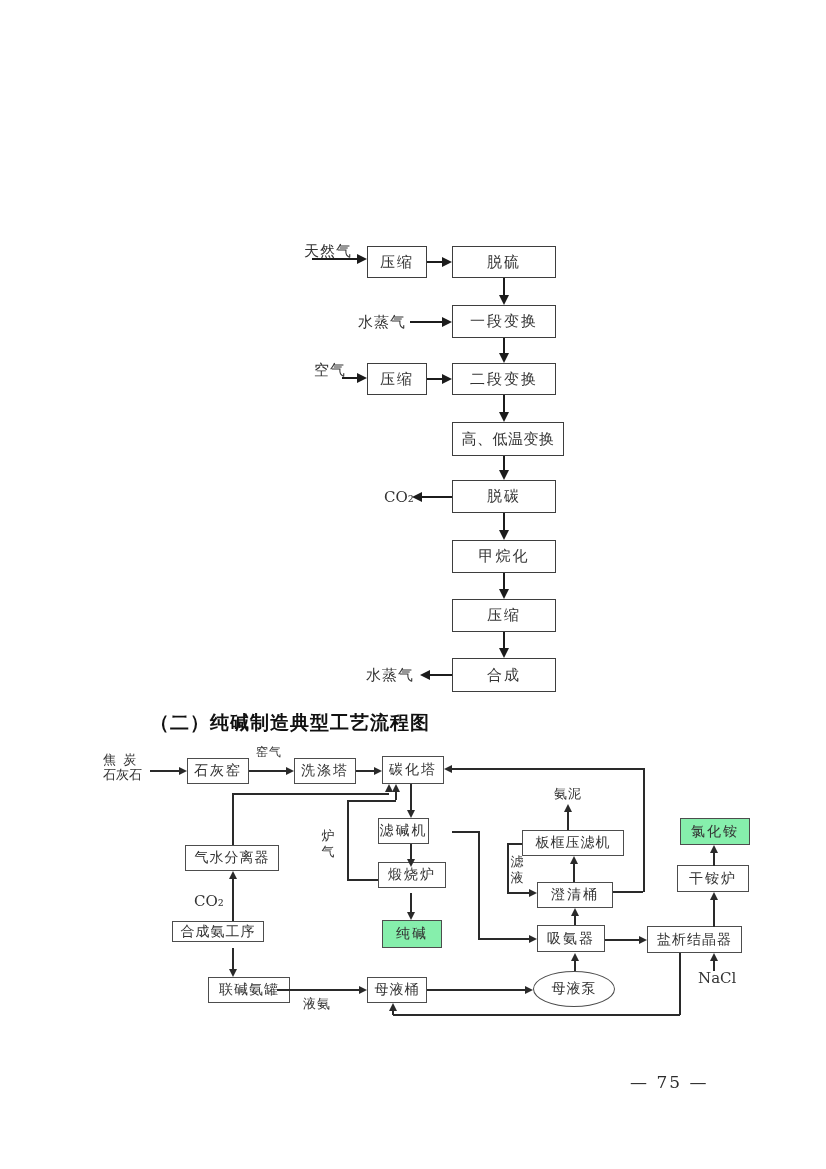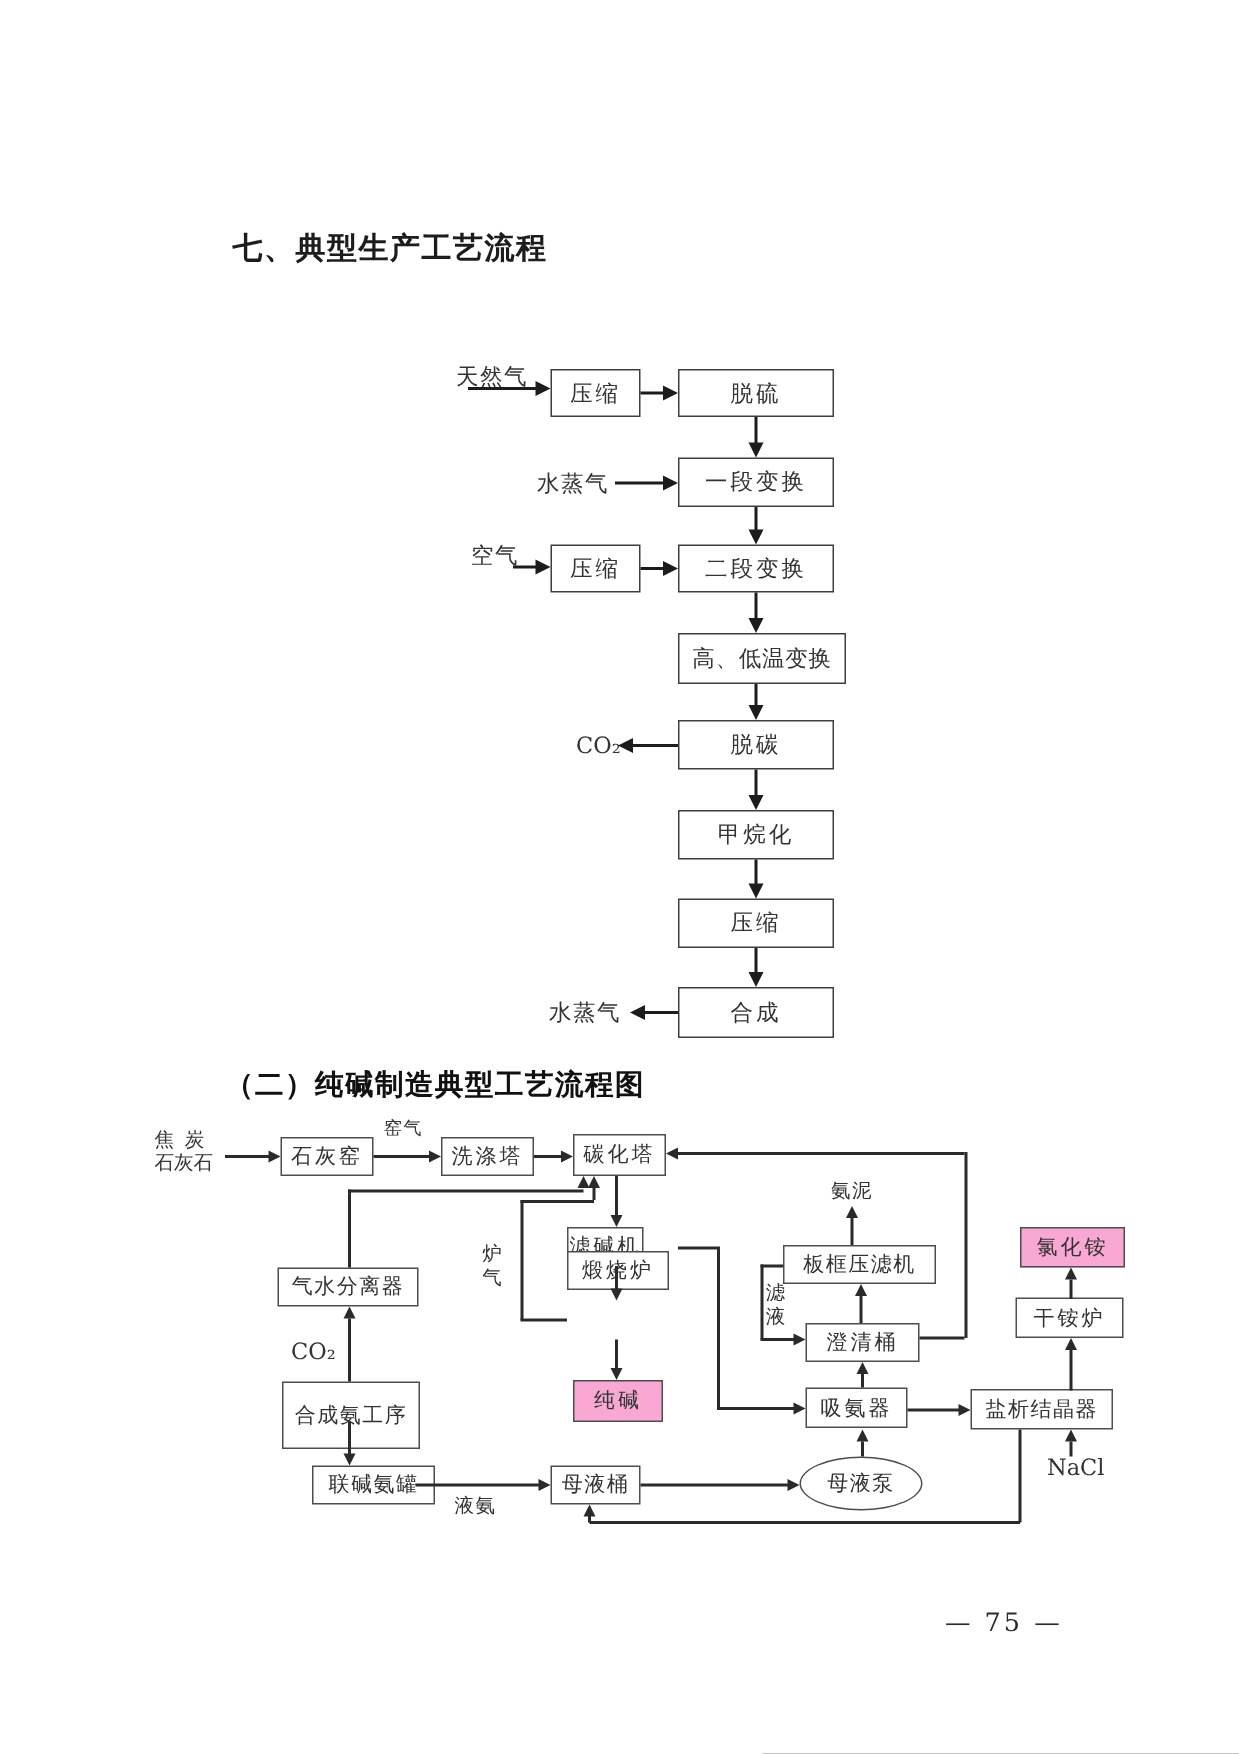--- a/index.html
+++ b/index.html
@@ -17,37 +17,36 @@
   .box{
     position:absolute;
     border:1.5px solid #4d4d4d;
     background:#fff;
     display:flex;align-items:center;justify-content:center;
     box-sizing:border-box;
     color:#333;
   }
   .d1box{font-size:15px;letter-spacing:2px;border-color:#3e3e3e;}
   .d2box{font-size:14px;letter-spacing:2px;}
-  .graybox{background:#f9a8d4;}
+  .graybox{background:#86efac;}
   .ellipse{border-radius:50%;}
   .slabel{position:absolute;font-size:13px;color:#333;letter-spacing:1px;white-space:pre;}
   .slabel15{font-size:15px;}
   .vlabel{position:absolute;width:16px;font-size:13px;line-height:16px;color:#333;text-align:center;word-break:break-all;white-space:normal;}
   .serif{font-family:"DejaVu Serif","Liberation Serif",serif;letter-spacing:0;}
   .ln{position:absolute;}
   .ah{position:absolute;width:0;height:0;}
   .footer{position:absolute;font-family:"DejaVu Serif","Liberation Serif",serif;font-size:17px;color:#2b2b2b;letter-spacing:2px;}
   .twoLine span{display:block;line-height:15px;font-size:13px;white-space:pre;}
 </style>
 </head>
 <body>
 
 <div class="page">
 
-  <div class="h-title" style="left:155px;top:152px;">七、典型生产工艺流程</div>
   <div class="h-sec" style="left:150px;top:710px;">（二）纯碱制造典型工艺流程图</div>
 
   <div>
     <div class="box d1box" style="left:367px;top:246px;width:60px;height:32px;">压缩</div>
     <div class="box d1box" style="left:452px;top:246px;width:104px;height:32px;">脱硫</div>
     <div class="box d1box" style="left:452px;top:305px;width:104px;height:33px;">一段变换</div>
     <div class="box d1box" style="left:367px;top:363px;width:60px;height:32px;">压缩</div>
     <div class="box d1box" style="left:452px;top:363px;width:104px;height:32px;">二段变换</div>
     <div class="box d1box" style="left:452px;top:422px;width:112px;height:34px;letter-spacing:0.5px;">高、低温变换</div>
     <div class="box d1box" style="left:452px;top:480px;width:104px;height:33px;">脱碳</div>
@@ -91,24 +90,24 @@
         <div class="ah" style="left: 499px; top: 648px; border-width: 10px 5px 0px; border-color: rgb(28, 28, 28) transparent transparent; border-style: solid;"></div>
         <div class="ah" style="left: 420px; top: 670px; border-width: 5px 10px 5px 0px; border-color: transparent rgb(28, 28, 28) transparent transparent; border-style: solid;"></div>
       </div>
   </div>
 
   <div>
     <div class="box d2box" style="left:187px;top:758px;width:62px;height:26px;">石灰窑</div>
     <div class="box d2box" style="left:294px;top:758px;width:62px;height:26px;">洗涤塔</div>
     <div class="box d2box" style="left:382px;top:756px;width:62px;height:28px;">碳化塔</div>
     <div class="box d2box" style="left:378px;top:818px;width:51px;height:26px;">滤碱机</div>
-    <div class="box d2box" style="left:378px;top:834px;width:68px;height:26px;">煅烧炉</div>
+    <div class="box d2box" style="left:378px;top:862px;width:68px;height:26px;">煅烧炉</div>
     <div class="box d2box graybox" style="left:382px;top:920px;width:60px;height:28px;">纯碱</div>
     <div class="box d2box" style="left:185px;top:845px;width:94px;height:26px;letter-spacing:1px;">气水分离器</div>
-    <div class="box d2box" style="left:188px;top:921px;width:92px;height:45px;letter-spacing:1px;">合成氨工序</div>
+    <div class="box d2box" style="left:172px;top:921px;width:92px;height:21px;letter-spacing:1px;">合成氨工序</div>
     <div class="box d2box" style="left:195px;top:977px;width:82px;height:26px;letter-spacing:1px;margin-left:13px;">联碱氨罐</div>
     <div class="box d2box" style="left:367px;top:977px;width:60px;height:26px;letter-spacing:1px;text-align:right;">母液桶</div>
     <div class="box d2box ellipse" style="left:533px;top:971px;width:82px;height:36px;letter-spacing:1px;">母液泵</div>
     <div class="box d2box" style="left:537px;top:925px;width:68px;height:27px;">吸氨器</div>
     <div class="box d2box" style="left:537px;top:882px;width:76px;height:26px;">澄清桶</div>
     <div class="box d2box" style="left:522px;top:830px;width:102px;height:26px;letter-spacing:1px;">板框压滤机</div>
     <div class="box d2box" style="left:647px;top:926px;width:95px;height:27px;letter-spacing:1px;">盐析结晶器</div>
     <div class="box d2box" style="left:677px;top:865px;width:72px;height:27px;">干铵炉</div>
     <div class="box d2box graybox" style="left:680px;top:818px;width:70px;height:27px;">氯化铵</div>
 

